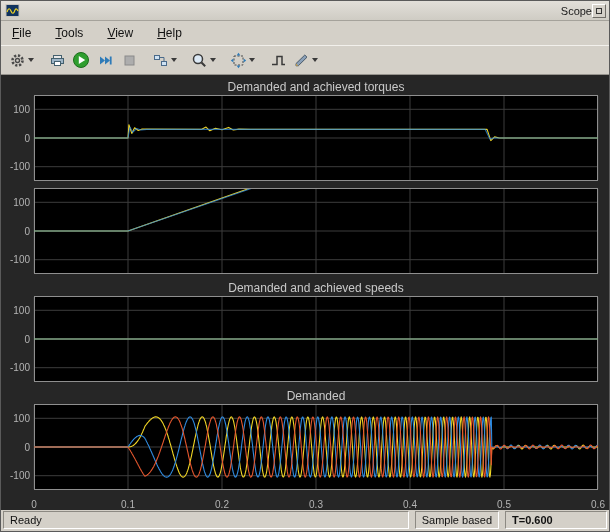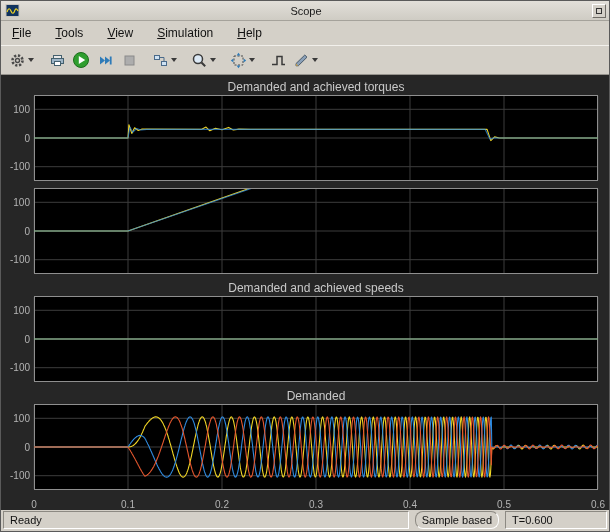--- a/index.html
+++ b/index.html
@@ -17,21 +17,21 @@
   
   .titlebar {
     height: 20px; flex: 0 0 20px;
     display: flex; align-items: center;
     background: linear-gradient(#e2dfd9, #cfccc4);
     border-bottom: 1px solid #a5a29b;
     padding: 0 3px;
   }
   .app-icon { width: 15px; height: 15px; margin-left: 1px; }
   .titlebar-title {
-    flex: 1; text-align: center;
+    flex: 1; text-align: right;
     font-size: 11px; color: #1a1a1a;
   }
   .titlebar-btn {
     width: 14px; height: 14px;
     background: #d4d0c8;
     border: 1px solid; border-color: #fff #6f6c66 #6f6c66 #fff;
     display: flex; align-items: center; justify-content: center;
   }
   .titlebar-btn .glyph { width: 6px; height: 6px; border: 1px solid #333; }
 
@@ -98,22 +98,22 @@
   }
   .status-cell {
     border: 1px solid;
     border-color: #8c8982 #ffffff #ffffff #8c8982;
     font-size: 11px; color: #111;
     display: flex; align-items: center;
     padding: 0 6px;
     white-space: nowrap;
   }
   .status-left { flex: 1 1 auto; }
-  .status-sample { flex: 0 0 auto; border-radius: 8px; }
-  .status-time { flex: 0 0 102px; }
+  .status-sample { flex: 0 0 auto; }
+  .status-time { flex: 0 0 102px; font-weight: bold; }
 </style>
 </head>
 <body>
 
 <div class="window">
 
   <div class="titlebar">
     <div class="app-icon">
       <svg width="15" height="15" viewBox="0 0 15 15">
         <rect x="1" y="1.5" width="13" height="12" fill="#10335e" stroke="#c9c4ba"></rect>
@@ -123,21 +123,20 @@
     <div class="titlebar-title">Scope</div>
     <div class="titlebar-btn">
         <div class="glyph"></div>
       </div>
   </div>
 
   <div class="menubar" id="menubar">
       <div class="menu-item"><u>F</u>ile</div>
       <div class="menu-item"><u>T</u>ools</div>
       <div class="menu-item"><u>V</u>iew</div>
-      <div class="menu-item"><u>S</u>imulation</div>
       <div class="menu-item"><u>H</u>elp</div>
     </div>
 
   <div class="toolbar" id="toolbar">
       <div class="tool-btn">
         <span>
           <svg width="17" height="17" viewBox="0 0 17 17">
             <circle cx="8.5" cy="8.5" r="5" fill="none" stroke="#4a4a4a" stroke-width="2.6" stroke-dasharray="2.2 1.7"></circle>
             <circle cx="8.5" cy="8.5" r="2" fill="none" stroke="#4a4a4a" stroke-width="1.4"></circle>
           </svg>

